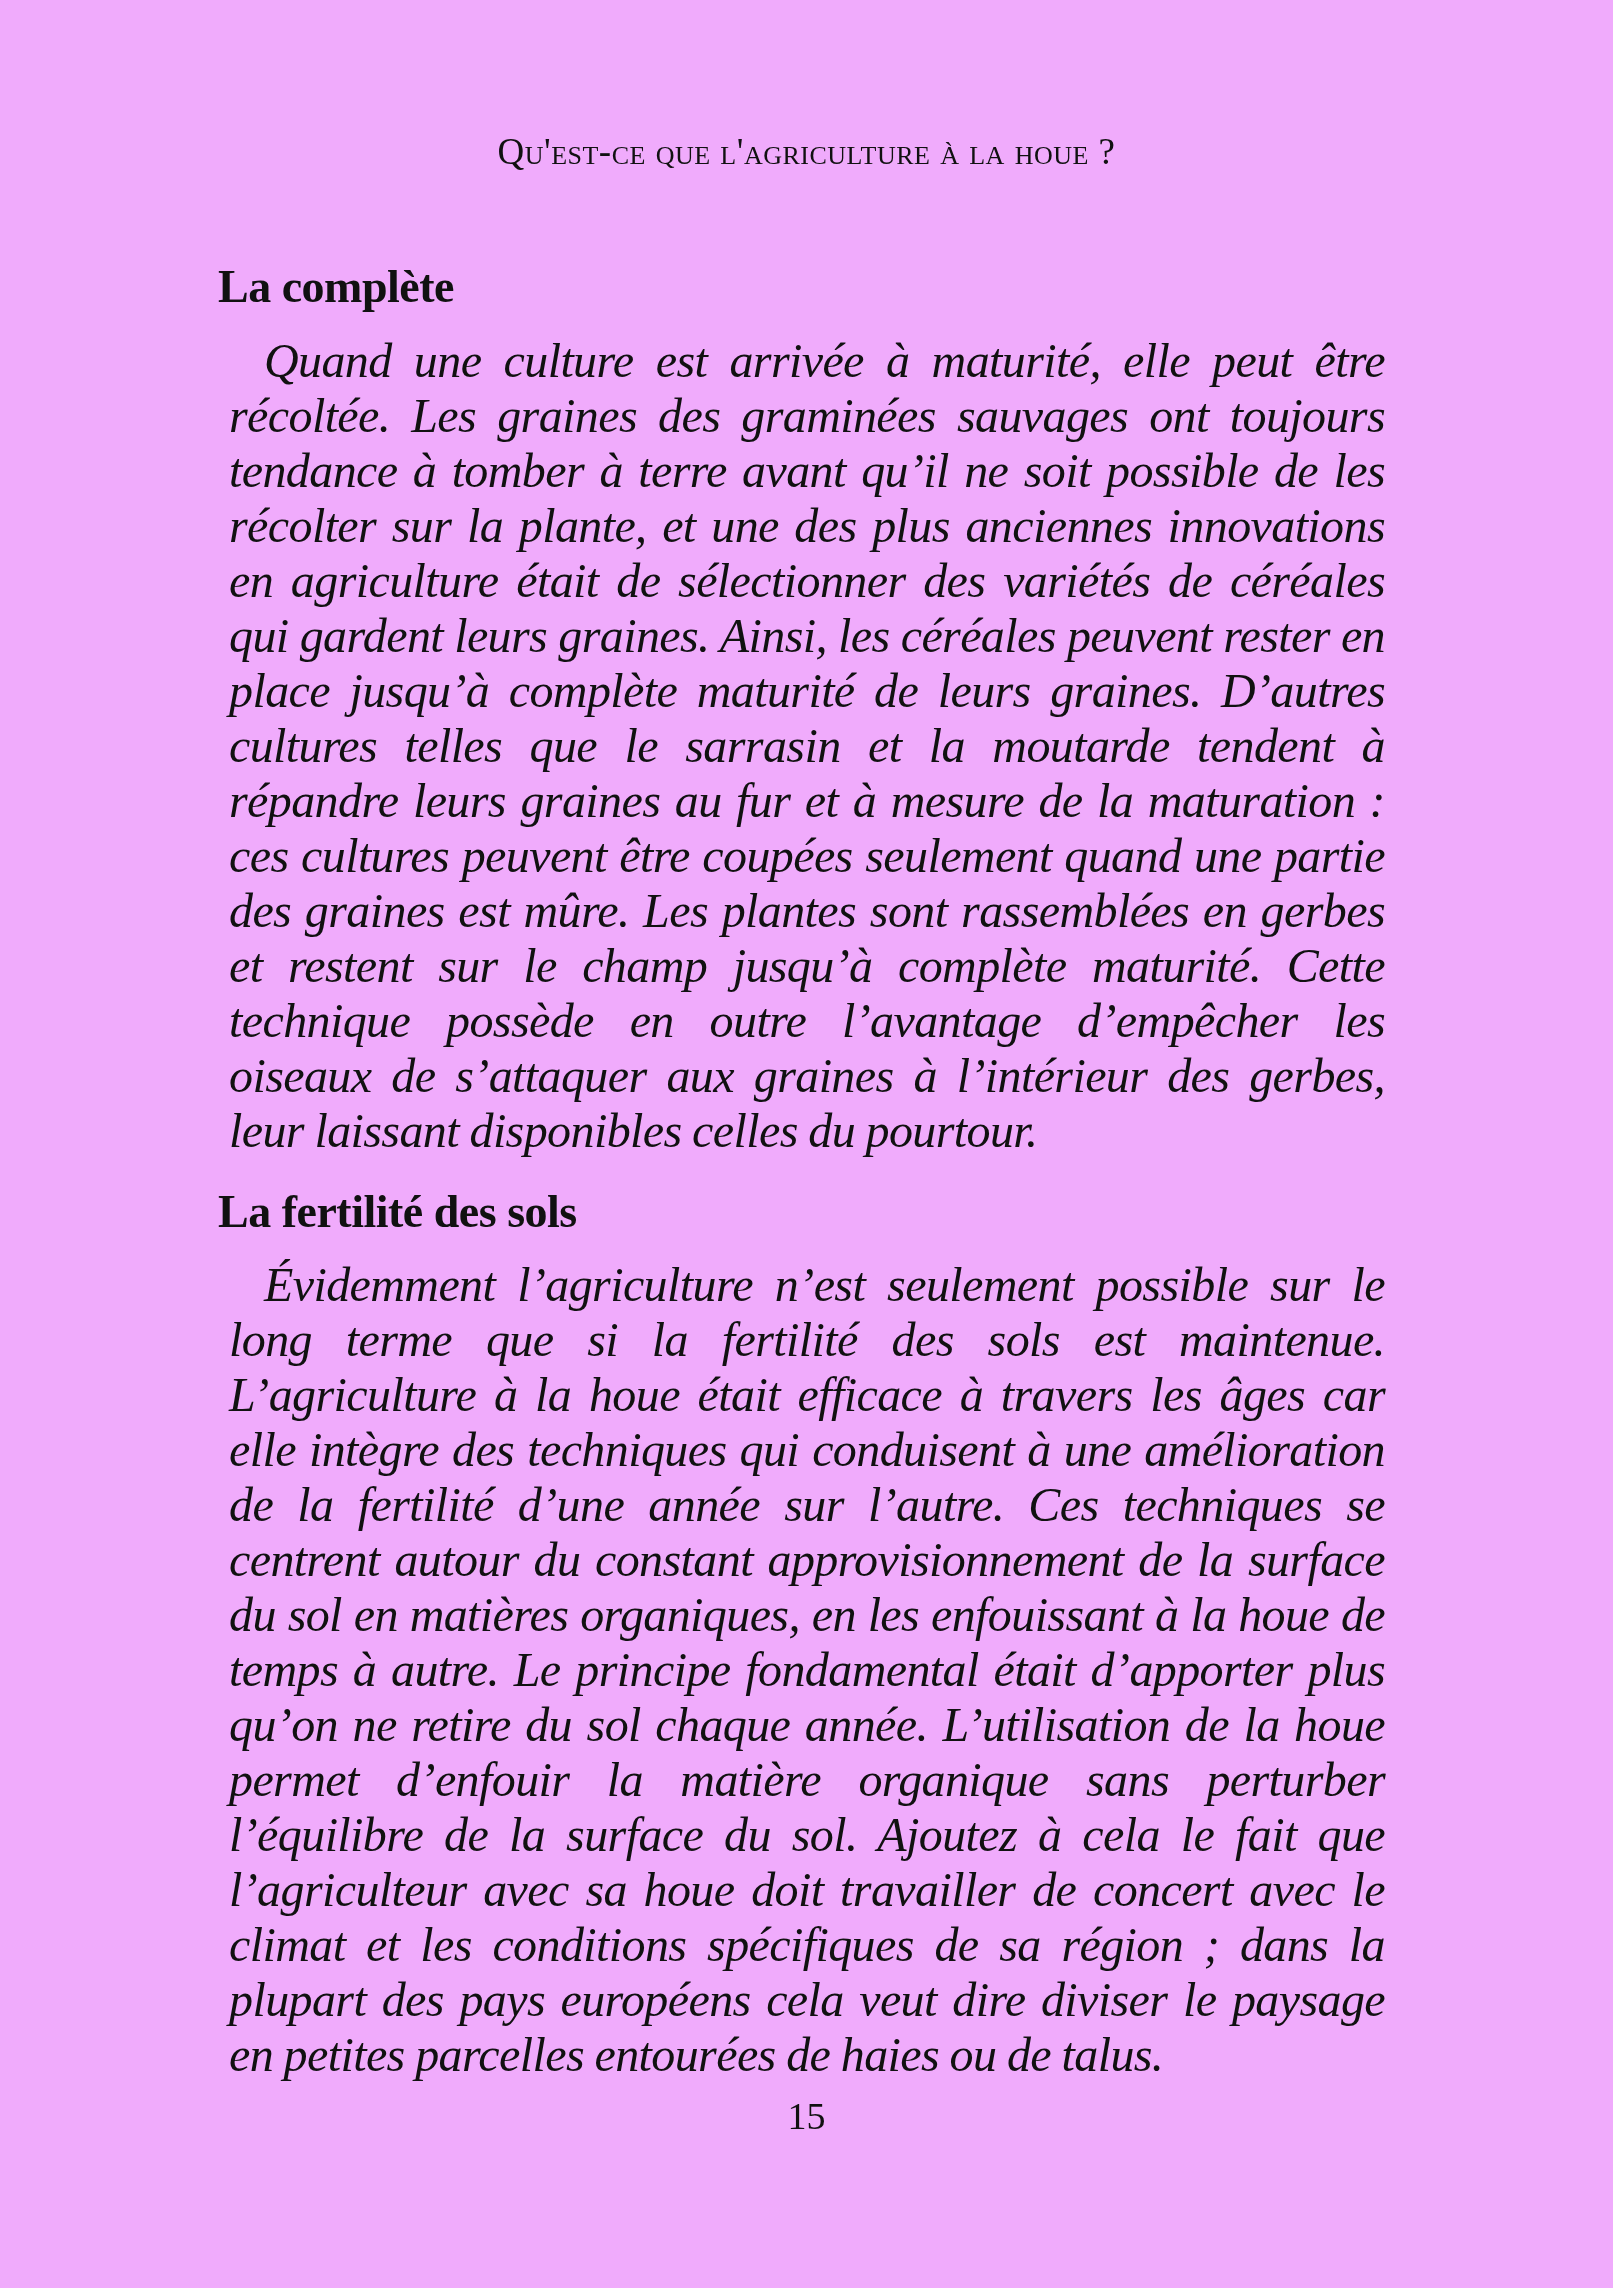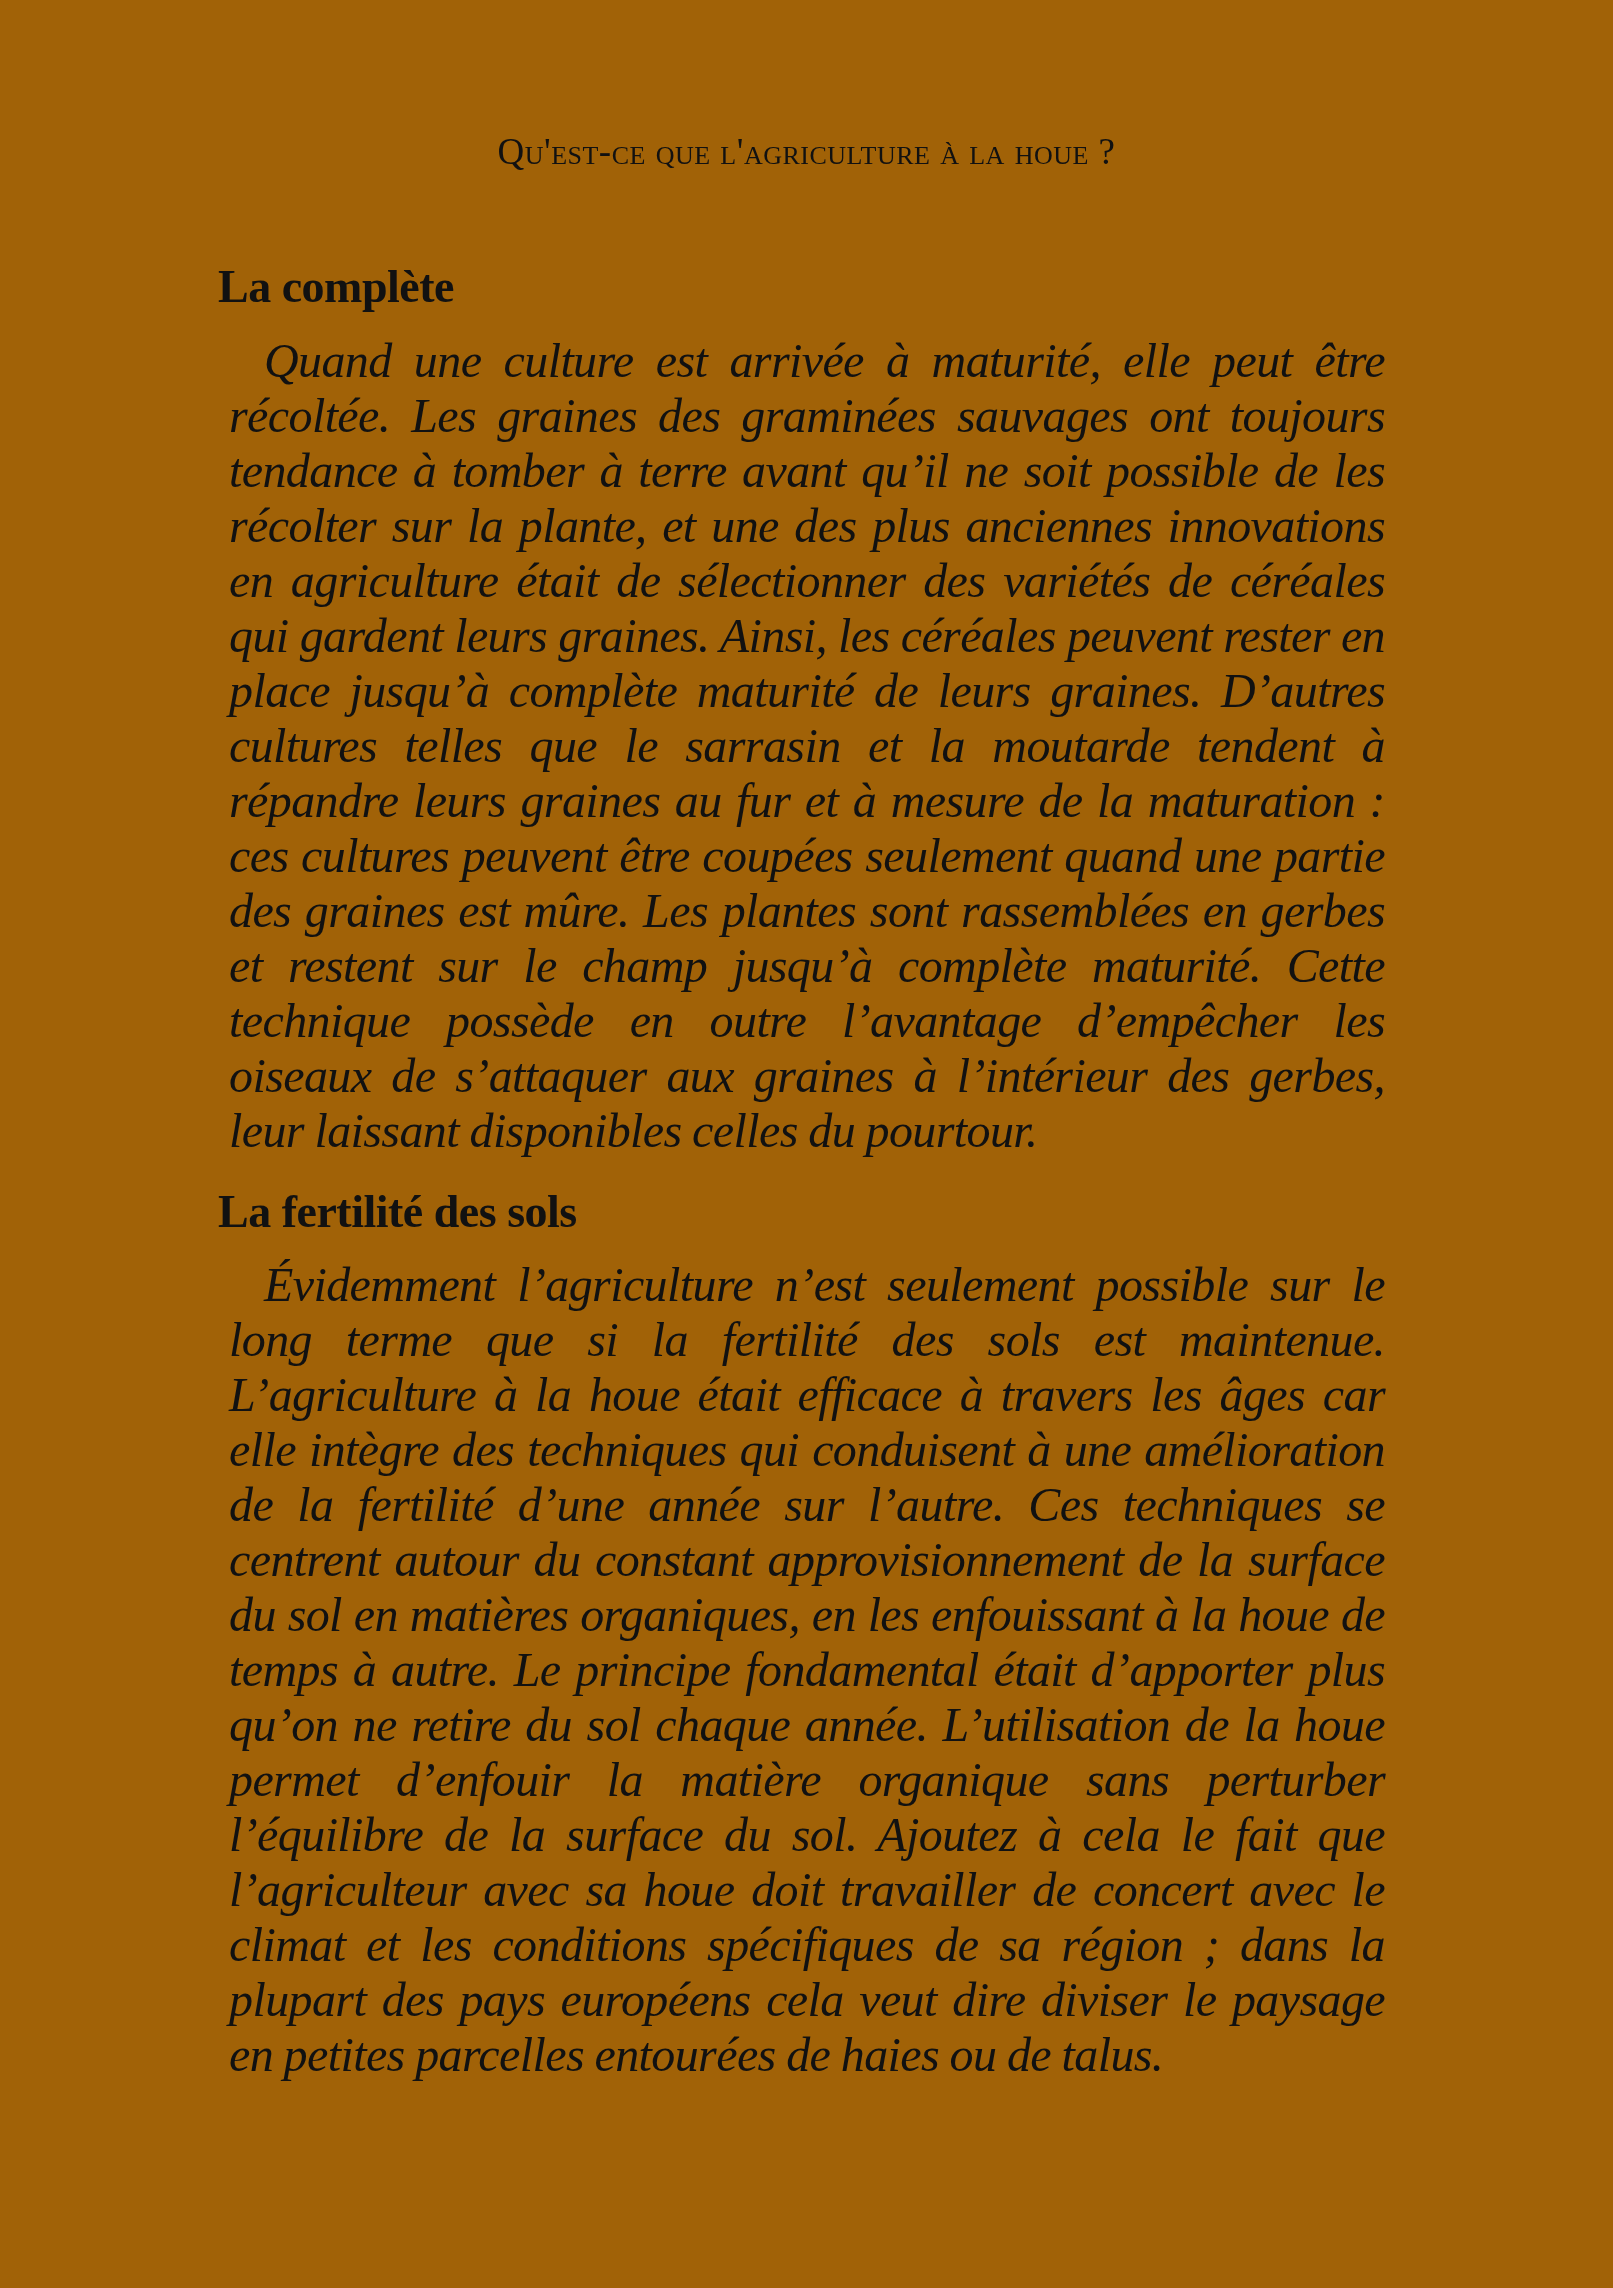--- a/index.html
+++ b/index.html
@@ -13,21 +13,21 @@
     position: relative;
     overflow: hidden;
     font-family: "Liberation Serif", "DejaVu Serif", serif;
     color: #111111;
   }
   .page {
     position: absolute;
     left: 0; top: 0;
     width: 1613px;
     height: 2289px;
-    background: #a16207;
+    background: #f0abfc;
   }
   .running-head {
     position: absolute;
     top: 129px;
     left: 0;
     width: 1613px;
     text-align: center;
     font-size: 37px;
     font-variant: small-caps;
     letter-spacing: 0.5px;
@@ -78,14 +78,15 @@
   <div class="running-head">Qu'est-ce que l'agriculture à la houe ?</div>
 
   <div class="content">
     <h2 class="section-title">La complète</h2>
     <p class="paragraph">Quand une culture est arrivée à maturité, elle peut être récoltée. Les graines des graminées sauvages ont toujours tendance à tomber à terre avant qu’il ne soit possible de les récolter sur la plante, et une des plus anciennes innovations en agriculture était de sélectionner des variétés de céréales qui gardent leurs graines. Ainsi, les céréales peuvent rester en place jusqu’à complète maturité de leurs graines. D’autres cultures telles que le sarrasin et la moutarde tendent à répandre leurs graines au fur et à mesure de la maturation : ces cultures peuvent être coupées seulement quand une partie des graines est mûre. Les plantes sont rassemblées en gerbes et restent sur le champ jusqu’à complète maturité. Cette technique possède en outre l’avantage d’empêcher les oiseaux de s’attaquer aux graines à l’intérieur des gerbes, leur laissant disponibles celles du pourtour.</p>
 
     <h2 class="section-title second">La fertilité des sols</h2>
     <p class="paragraph">Évidemment l’agriculture n’est seulement possible sur le long terme que si la fertilité des sols est maintenue. L’agriculture à la houe était efficace à travers les âges car elle intègre des techniques qui conduisent à une amélioration de la fertilité d’une année sur l’autre. Ces techniques se centrent autour du constant approvisionnement de la surface du sol en matières organiques, en les enfouissant à la houe de temps à autre. Le principe fondamental était d’apporter plus qu’on ne retire du sol chaque année. L’utilisation de la houe permet d’enfouir la matière organique sans perturber l’équilibre de la surface du sol. Ajoutez à cela le fait que l’agriculteur avec sa houe doit travailler de concert avec le climat et les conditions spécifiques de sa région ; dans la plupart des pays européens cela veut dire diviser le paysage en petites parcelles entourées de haies ou de talus.</p>
   </div>
 
+  <div class="folio">15</div>
 </div>
 
 
 </body></html>

